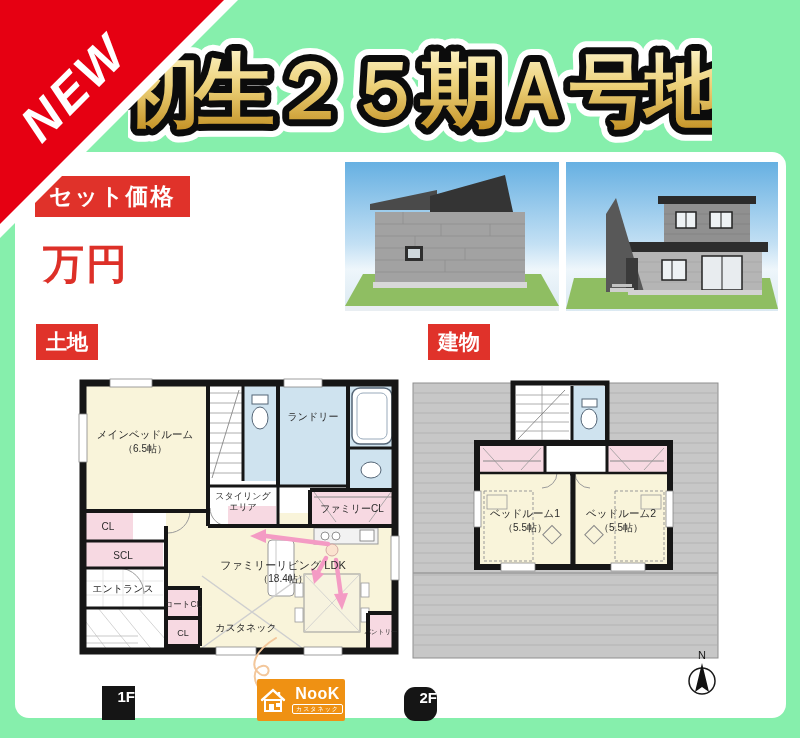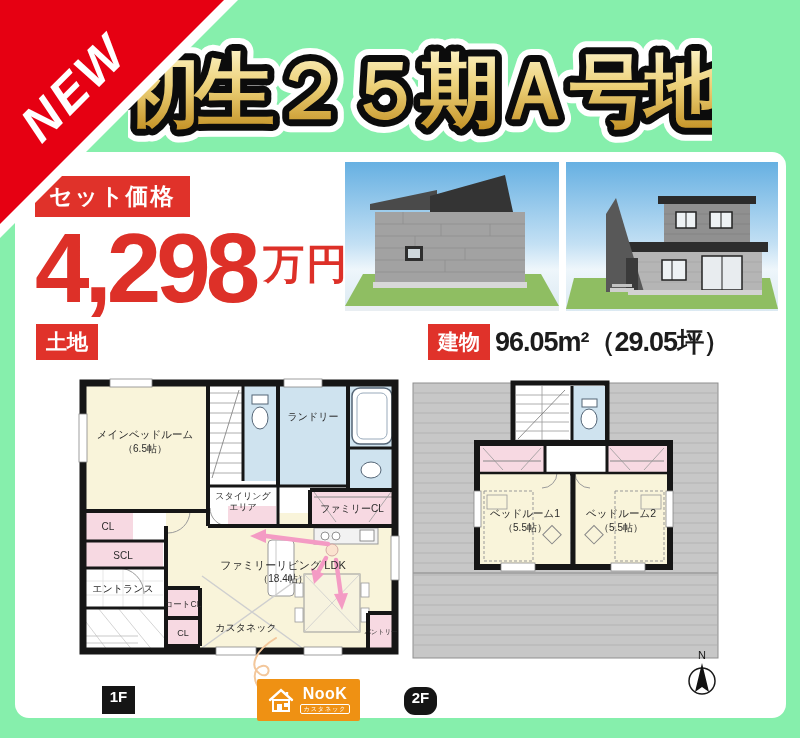--- a/index.html
+++ b/index.html
@@ -35,25 +35,25 @@
   .area-tag{font-size:21px;padding:4px 10px;}
   .area-val{color:#1c1c1c;font-weight:600;font-size:27px;letter-spacing:-1px;}
   
   #house-a{left:345px;top:162px;z-index:2;}
   #house-b{left:566px;top:162px;z-index:2;}
   
   #plan1f{left:78px;top:378px;z-index:2;}
   #plan2f{left:405px;top:373px;z-index:2;}
   .plan text{font-family:"Liberation Sans",sans-serif;fill:#2b2b2b;text-anchor:middle;}
   
-  .floorlabel{width:33px;height:28px;background:#151515;color:#fff;font-weight:bold;
-        font-size:15px;text-align:center;line-height:22px;z-index:2;}
+  .floorlabel{width:33px;height:34px;background:#151515;color:#fff;font-weight:bold;
+        font-size:15px;text-align:right;line-height:22px;z-index:2;}
   #label-1f{left:102px;top:686px;}
   #label-2f{left:404px;top:687px;border-radius:11px;}
-  #logo{left:257px;top:679px;width:103px;height:42px;background:#ef9113;z-index:2;
+  #logo{left:257px;top:679px;width:88px;height:42px;background:#ef9113;z-index:2;
         display:flex;align-items:center;justify-content:center;gap:5px;border-radius:2px;}
   .logo-col{display:flex;flex-direction:column;align-items:center;}
   #logo-brand{color:#fff;font-weight:bold;font-size:16px;letter-spacing:0.5px;line-height:1;}
   #logo-sub{color:#fff;font-size:6px;border:1px solid #fff;border-radius:2px;
         padding:0 3px;margin-top:2px;letter-spacing:1px;line-height:8px;}
   #compass{left:686px;top:648px;z-index:2;}
   #swirl{left:228px;top:636px;z-index:2;}
 </style>
 </head>
 <body>
@@ -79,21 +79,20 @@
     <polygon points="0,0 238,0 0,238" fill="#ffffff"></polygon>
     <polygon points="0,0 224,0 0,224" fill="#e60012"></polygon>
     <text x="86" y="100" transform="rotate(-45 86 100)" text-anchor="middle" fill="#ffffff" font-size="50" font-weight="900" font-style="italic" letter-spacing="3">NEW</text>
   </svg>
 
   <div id="price-block" class="abs">
     <div class="price-row1">
       <span id="set-label" class="tag-red">セット価格</span>
     </div>
     <div class="price-row2">
-      <span id="amount">4,298</span>
       <span class="price-side">
         <span id="unit">万円</span>
       </span>
     </div>
   </div>
 
   <svg id="house-a" class="abs" width="214" height="149" viewBox="0 0 214 149">
     <defs>
       <linearGradient id="skyA" x1="0" y1="0" x2="0" y2="1">
         <stop offset="0" stop-color="#66b0e2"></stop>
@@ -168,21 +167,20 @@
       <rect x="46" y="122" width="20" height="3" fill="#c2c2c2"></rect>
       <rect x="62" y="128" width="134" height="5" fill="#d2d2d2"></rect>
     </g>
   </svg>
 
   <div id="area-land" class="abs area-group">
     <span class="tag-red area-tag">土地</span>
   </div>
   <div id="area-building" class="abs area-group">
     <span class="tag-red area-tag">建物</span>
-    <span class="area-val">96.05m²（29.05坪）</span>
   </div>
 
   <svg id="plan1f" class="abs plan" width="322" height="290" viewBox="0 0 322 290">
 
     <g>
       <rect x="88" y="135" width="229" height="138" fill="#f9f4da"></rect>
       <rect x="5" y="5" width="125" height="128" fill="#f9f4da"></rect>
       <rect x="130" y="5" width="35" height="103" fill="#ffffff"></rect>
       <rect x="165" y="5" width="35" height="98" fill="#cfe3ef"></rect>
       <rect x="200" y="5" width="70" height="103" fill="#cfe3ef"></rect>

